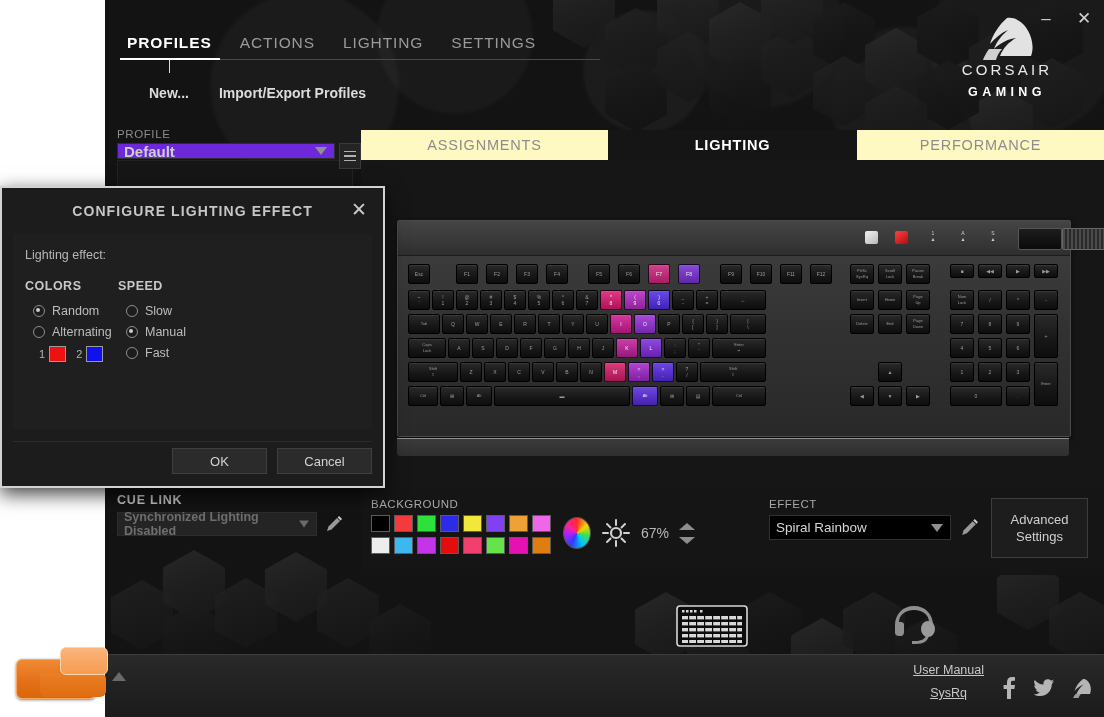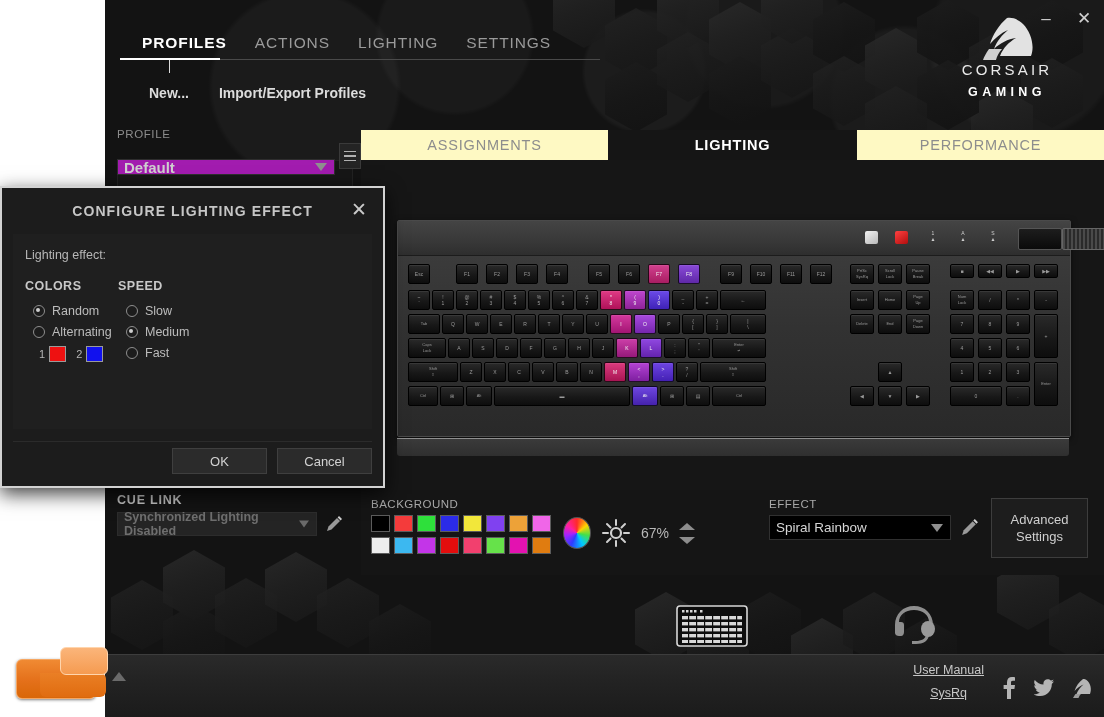--- a/index.html
+++ b/index.html
@@ -42,39 +42,39 @@
   .winbtn{width:24px;height:24px;display:flex;align-items:center;justify-content:center;
     color:#cfcfcf;font-size:17px;line-height:1;cursor:default;}
 
   
   .logo{position:absolute;right:22px;top:16px;width:150px;text-align:center;z-index:30;}
   .logo .sails{display:block;margin:0 auto 2px;}
   .logo .corsair{font-size:15px;letter-spacing:3.2px;color:#e9e9e9;font-weight:400;line-height:1;}
   .logo .gaming{font-size:12.5px;letter-spacing:4.4px;color:#ffffff;font-weight:700;margin-top:8px;}
 
   
-  .topnav{position:absolute;left:24px;top:30px;z-index:30;display:flex;align-items:center;gap:2px;}
+  .topnav{position:absolute;left:9px;top:30px;z-index:30;display:flex;align-items:center;gap:2px;}
   .topnav-item{
     font-size:15.5px;letter-spacing:.9px;color:#9a9a9a;padding:4px 13px 8px;cursor:default;
   }
   .topnav-item.active{color:#ffffff;font-weight:bold;}
   .topnav-rule{position:absolute;left:15px;top:59px;width:480px;height:1px;background:#4a4a4a;z-index:30;}
   .topnav-active-underline{position:absolute;left:15px;top:58px;width:100px;height:2px;background:#ffffff;z-index:31;}
   .topnav-tick{position:absolute;left:64px;top:60px;width:1px;height:13px;background:#dcdcdc;z-index:31;}
 
   .subnav{position:absolute;left:44px;top:85px;z-index:30;display:flex;gap:30px;}
   .subnav-item{font-size:14px;color:#dcdcdc;font-weight:bold;cursor:default;}
 
   
   .profile-block{position:absolute;left:12px;top:128px;z-index:30;}
   .profile-label{font-size:11.5px;letter-spacing:.6px;color:#8c8c8c;margin-bottom:3px;}
   .profile-row{display:flex;align-items:stretch;gap:4px;}
   .profile-select{
-    width:218px;height:16px;background:#a21caf;border:1px solid #2e2e2e;
-    display:flex;align-items:center;padding:0 6px;box-sizing:border-box;position:relative;margin-top:16px;
+    width:218px;height:16px;background:#6d28d9;border:1px solid #2e2e2e;
+    display:flex;align-items:center;padding:0 6px;box-sizing:border-box;position:relative;
   }
   .profile-select .val{font-size:15px;color:#cfcfcf;font-weight:bold;}
   .caret{position:absolute;right:7px;top:50%;transform:translateY(-50%);
     width:0;height:0;border-left:6px solid transparent;border-right:6px solid transparent;border-top:8px solid #8f8f8f;}
   .hamburger{width:22px;height:26px;background:#242424;border:1px solid #3a3a3a;
     display:flex;flex-direction:column;justify-content:center;align-items:center;gap:3px;box-sizing:border-box;}
   .hamburger i{display:block;width:12px;height:1.5px;background:#b0b0b0;}
 
   
   .tabs{position:absolute;left:256px;top:130px;width:743px;height:30px;display:flex;z-index:25;}
@@ -818,21 +818,21 @@
         </div>
 
         <div class="col">
           <div class="col-head">SPEED</div>
           <div class="radio-row">
             <span class="radio"></span>
             <span class="radio-lb">Slow</span>
           </div>
           <div class="radio-row">
             <span class="radio on"></span>
-            <span class="radio-lb">Medium</span>
+            <span class="radio-lb">Manual</span>
           </div>
           <div class="radio-row">
             <span class="radio"></span>
             <span class="radio-lb">Fast</span>
           </div>
         </div>
       </div>
     </div>
     <div class="dlg-foot">
       <div class="dlg-btn">OK</div>

